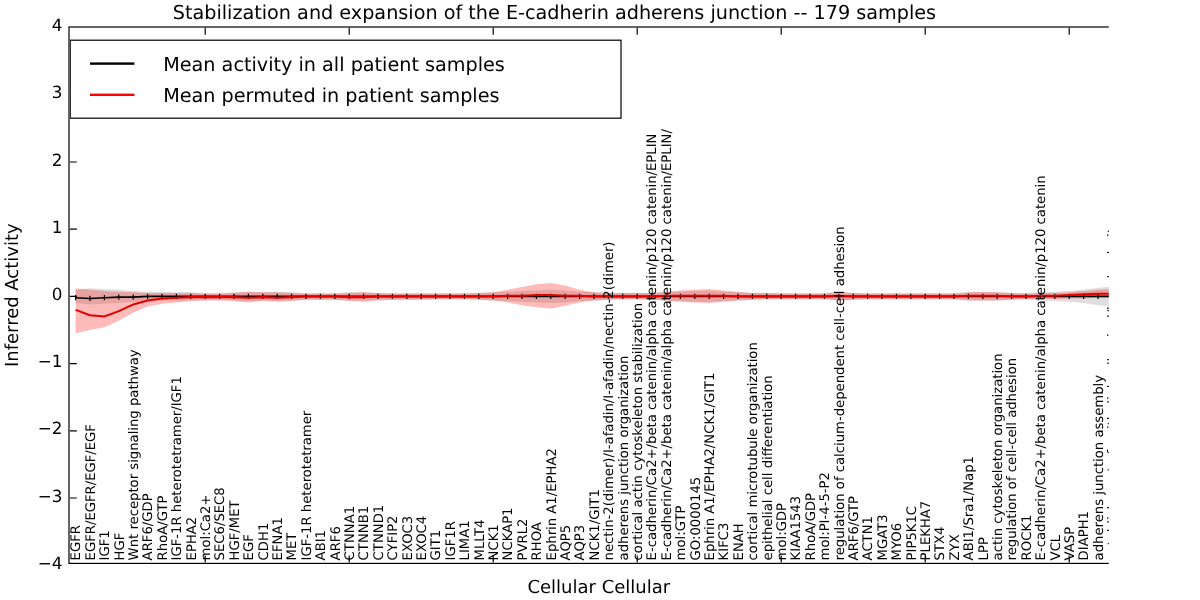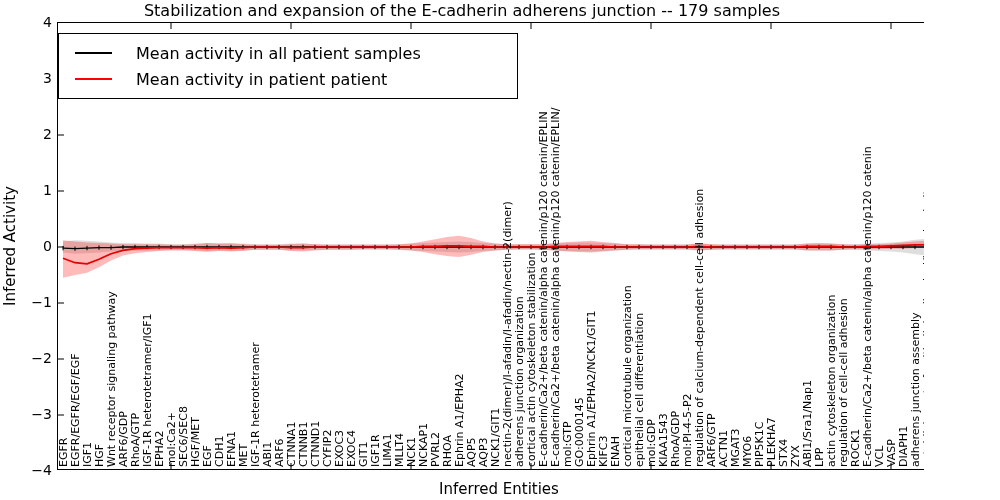--- a/index.html
+++ b/index.html
@@ -139,25 +139,25 @@
       <div class="ytick" style="left: 14px; top: 69px;">3</div>
       <div class="ytick" style="left: 14px; top: 125px;">2</div>
       <div class="ytick" style="left: 14px; top: 181px;">1</div>
       <div class="ytick" style="left: 14px; top: 237px;">0</div>
       <div class="ytick" style="left: 14px; top: 293px;">−1</div>
       <div class="ytick" style="left: 14px; top: 349px;">−2</div>
       <div class="ytick" style="left: 14px; top: 405px;">−3</div>
       <div class="ytick" style="left: 14px; top: 461px;">−4</div>
     </div>
 
-  <div class="xaxis-label">Inferred Entities</div>
+  <div class="xaxis-label">Cellular Cellular</div>
 
   <div class="legend">
     <div class="legend-row">
       <span class="legend-swatch" id="swatch-permuted" style="border-top-color: rgb(0, 0, 0);"></span>
       <span class="legend-label">Mean activity in all patient samples</span>
     </div>
     <div class="legend-row">
       <span class="legend-swatch" id="swatch-patient" style="border-top-color: rgb(255, 0, 0);"></span>
-      <span class="legend-label">Mean activity in patient patient</span>
+      <span class="legend-label">Mean permuted in patient samples</span>
     </div>
   </div>
 </div>
 
 </body></html>

